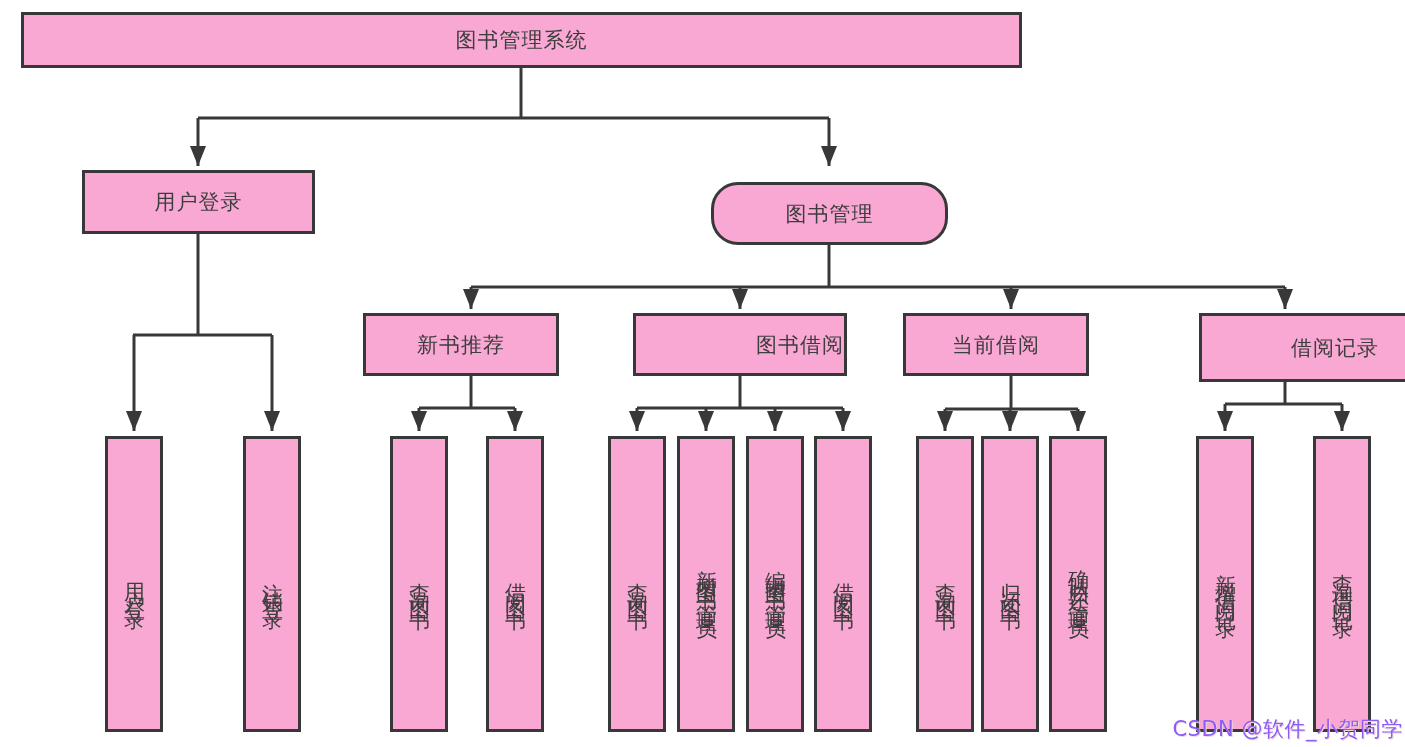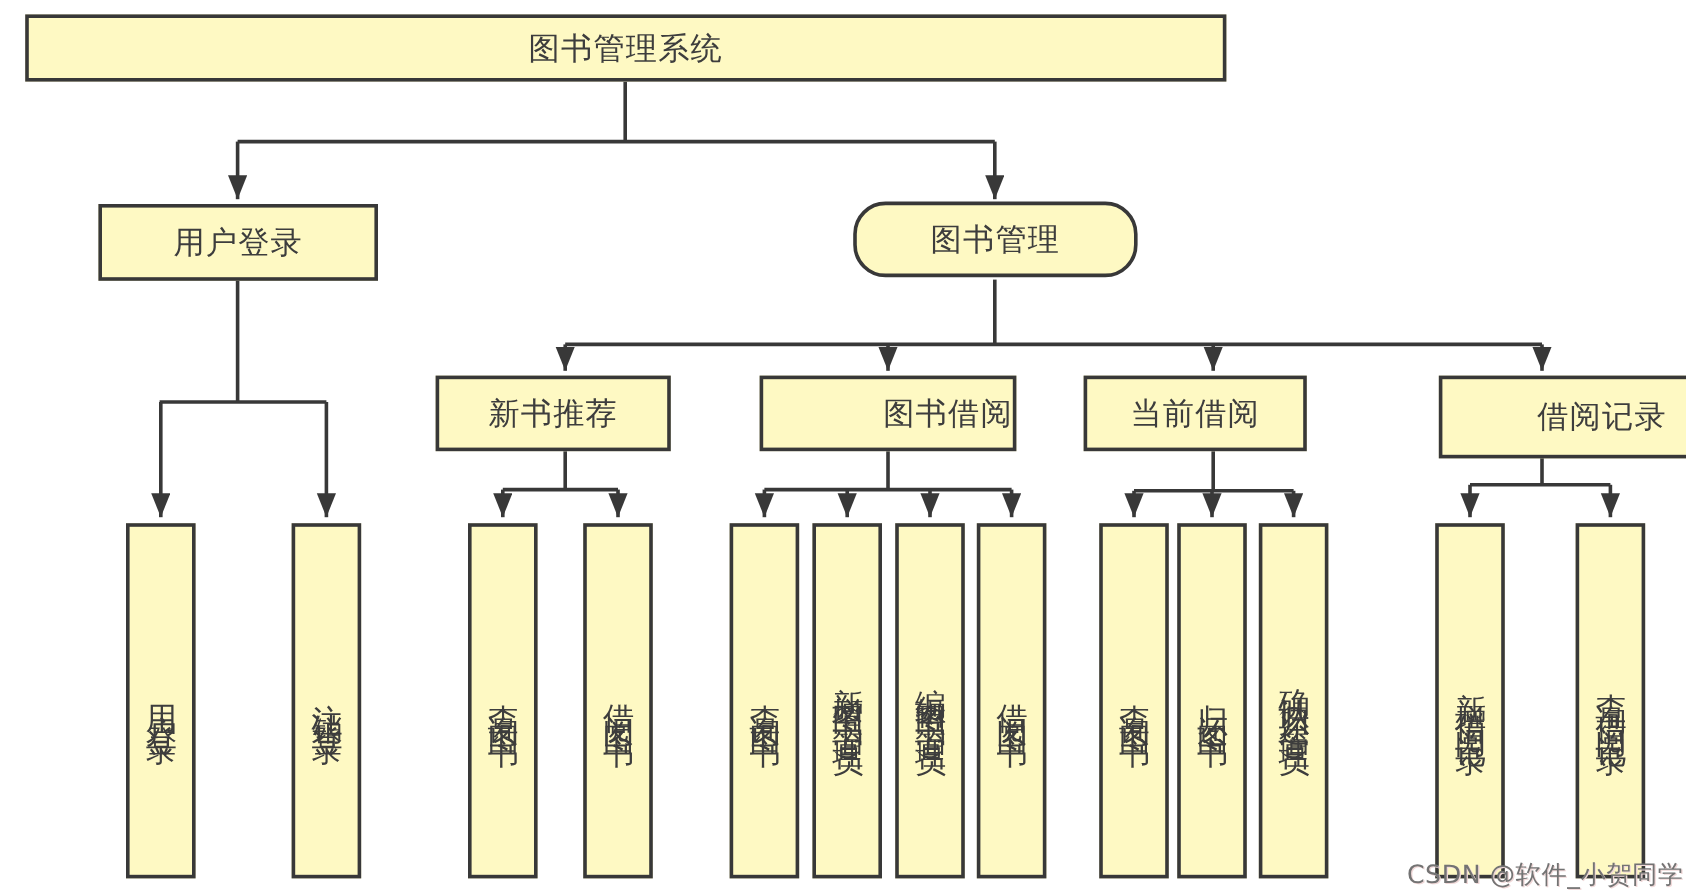--- a/index.html
+++ b/index.html
@@ -3,32 +3,32 @@
 <meta charset="utf-8">
 <style>
   html,body{margin:0;padding:0;background:#ffffff;}
   body{
     width:1405px;height:747px;position:relative;overflow:hidden;
     font-family:"DejaVu Sans","Liberation Sans",sans-serif;
   }
   .stage{position:absolute;left:0;top:0;width:1405px;height:747px;}
   svg.wires{position:absolute;left:0;top:0;}
   .box{
-    position:absolute;background:#fef9c3;border:3px solid #383838;
+    position:absolute;background:#f9a8d4;border:3px solid #383838;
     box-sizing:border-box;display:flex;align-items:center;justify-content:center;
-    color:#3d3d3d;font-size:26px;letter-spacing:1px;
+    color:#3d3d3d;font-size:21px;letter-spacing:1px;
   }
   .leaf{top:436px;width:58px;height:296px;}
   .vtext{
     writing-mode:vertical-rl;text-orientation:mixed;
     line-height:1;letter-spacing:9px;white-space:nowrap;
   }
   .watermark{
     position:absolute;top:715px;right:2px;
-    color:#737373;font-size:21px;letter-spacing:0.5px;
+    color:#8b5cf6;font-size:21px;letter-spacing:0.5px;
     text-shadow:1px 1px 0 #f0d8d8;
   }
 </style>
 </head>
 <body>
 
 <div class="stage">
 
   <svg class="wires" width="1405" height="747" viewBox="0 0 1405 747">
     <defs>
@@ -80,21 +80,21 @@
     </g>
   </svg>
 
   <div class="box" style="left:21px;top:12px;width:1001px;height:56px;">
     <span>图书管理系统</span>
   </div>
 
   <div class="box" style="left:82px;top:170px;width:233px;height:64px;">
     <span>用户登录</span>
   </div>
-  <div class="box" style="left:711px;top:168px;width:237px;height:63px;border-radius:27px;">
+  <div class="box" style="left:711px;top:182px;width:237px;height:63px;border-radius:27px;">
     <span>图书管理</span>
   </div>
 
   <div class="box" style="left:363px;top:313px;width:196px;height:63px;">
     <span>新书推荐</span>
   </div>
   <div class="box" style="left:633px;top:313px;width:214px;height:63px;justify-content:flex-end;">
     <span>图书借阅</span>
   </div>
   <div class="box" style="left:903px;top:313px;width:186px;height:63px;">

